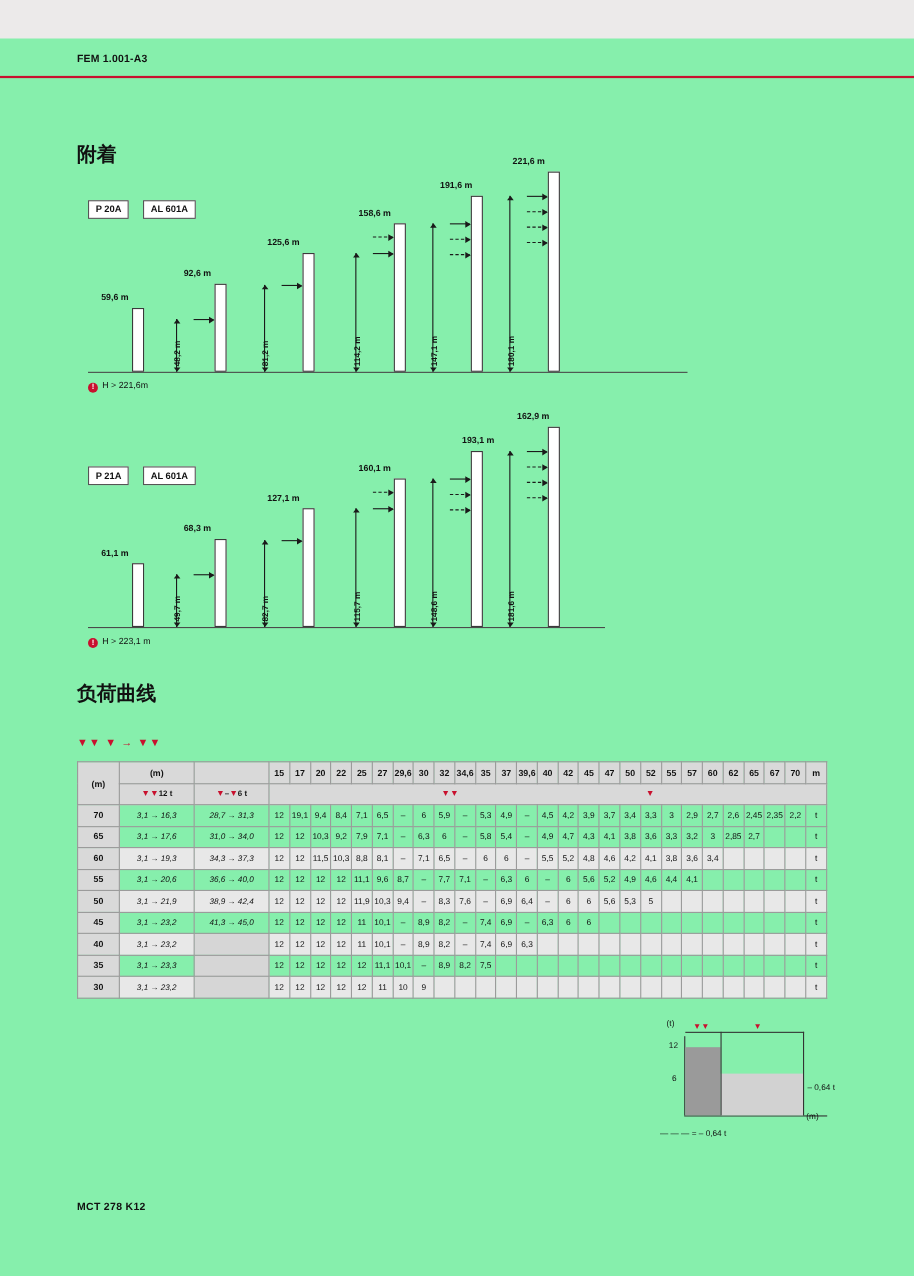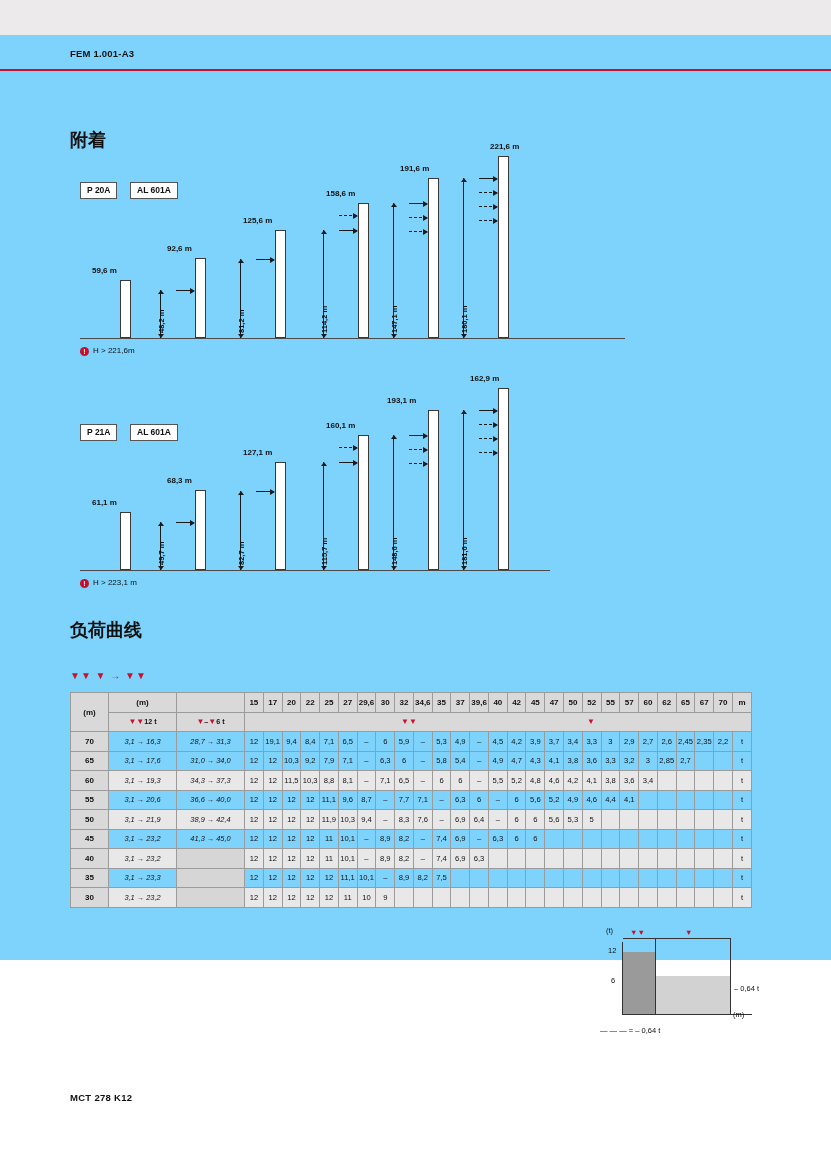--- a/index.html
+++ b/index.html
@@ -8,22 +8,22 @@
     width: 831px;
     height: 1160px;
     background: #ffffff;
     font-family: "Liberation Sans", sans-serif;
     color: #1a1a1a;
     position: relative;
   }
   .page {
     position: relative;
     width: 831px;
-    height: 960px;
-    background: #7dd3fc;
+    height: 1160px;
+    background: #86efac;
   }
   
   .header-band {
     position: absolute;
     left: 0; top: 0;
     width: 831px; height: 35px;
     background: #eceaea;
   }
   .header-title {
     position: absolute;
@@ -277,21 +277,21 @@
 
     <div class="mast" style="left:358px; top:0px; height:160px;"></div>
     <div class="masttop" style="left:330px; top:-14px;">191,6 m</div>
     <div class="vdim" style="left:323px; top:25px; height:135px;"></div>
     <div class="vlabel" style="left:320px; top:155px;">147,1 m</div>
     <div class="tie" style="left:339px; top:25px; width:18px;"></div>
     <div class="tie-dash" style="left:339px; top:39px; width:18px;"></div>
     <div class="tie-dash" style="left:339px; top:53px; width:18px;"></div>
 
     <div class="mast" style="left:428px; top:-22px; height:182px;"></div>
-    <div class="masttop" style="left:420px; top:-36px;text-align:right;">221,6 m</div>
+    <div class="masttop" style="left:396px; top:-36px;text-align:right;">221,6 m</div>
     <div class="vdim" style="left:393px; top:0px; height:160px;"></div>
     <div class="vlabel" style="left:390px; top:155px;">180,1 m</div>
     <div class="tie" style="left:409px; top:0px; width:18px;"></div>
     <div class="tie-dash" style="left:409px; top:14px; width:18px;"></div>
     <div class="tie-dash" style="left:409px; top:28px; width:18px;"></div>
     <div class="tie-dash" style="left:409px; top:42px; width:18px;"></div>
 
     <div class="note" style="left:10px; top:168px;">
       <span class="note-dot">!</span><span>H &gt; 221,6m</span>
     </div>
@@ -320,21 +320,21 @@
     <div class="tie" style="left:186px; top:71px; width:18px;"></div>
 
     <div class="mast" style="left:288px; top:15px; height:135px;"></div>
     <div class="masttop" style="left:256px; top:1px;">160,1 m</div>
     <div class="vdim" style="left:253px; top:42px; height:108px;"></div>
     <div class="vlabel" style="left:250px; top:145px;">115,7 m</div>
     <div class="tie" style="left:269px; top:42px; width:18px;"></div>
     <div class="tie-dash" style="left:269px; top:27px; width:18px;"></div>
 
     <div class="mast" style="left:358px; top:-10px; height:160px;"></div>
-    <div class="masttop" style="left:317px; top:-24px;">193,1 m</div>
+    <div class="masttop" style="left:350px; top:-24px;">193,1 m</div>
     <div class="vdim" style="left:323px; top:15px; height:135px;"></div>
     <div class="vlabel" style="left:320px; top:145px;">148,6 m</div>
     <div class="tie" style="left:339px; top:15px; width:18px;"></div>
     <div class="tie-dash" style="left:339px; top:29px; width:18px;"></div>
     <div class="tie-dash" style="left:339px; top:43px; width:18px;"></div>
 
     <div class="mast" style="left:428px; top:-32px; height:182px;"></div>
     <div class="masttop" style="left:400px; top:-46px;">162,9 m</div>
     <div class="vdim" style="left:393px; top:-10px; height:160px;"></div>
     <div class="vlabel" style="left:390px; top:145px;">181,6 m</div>

